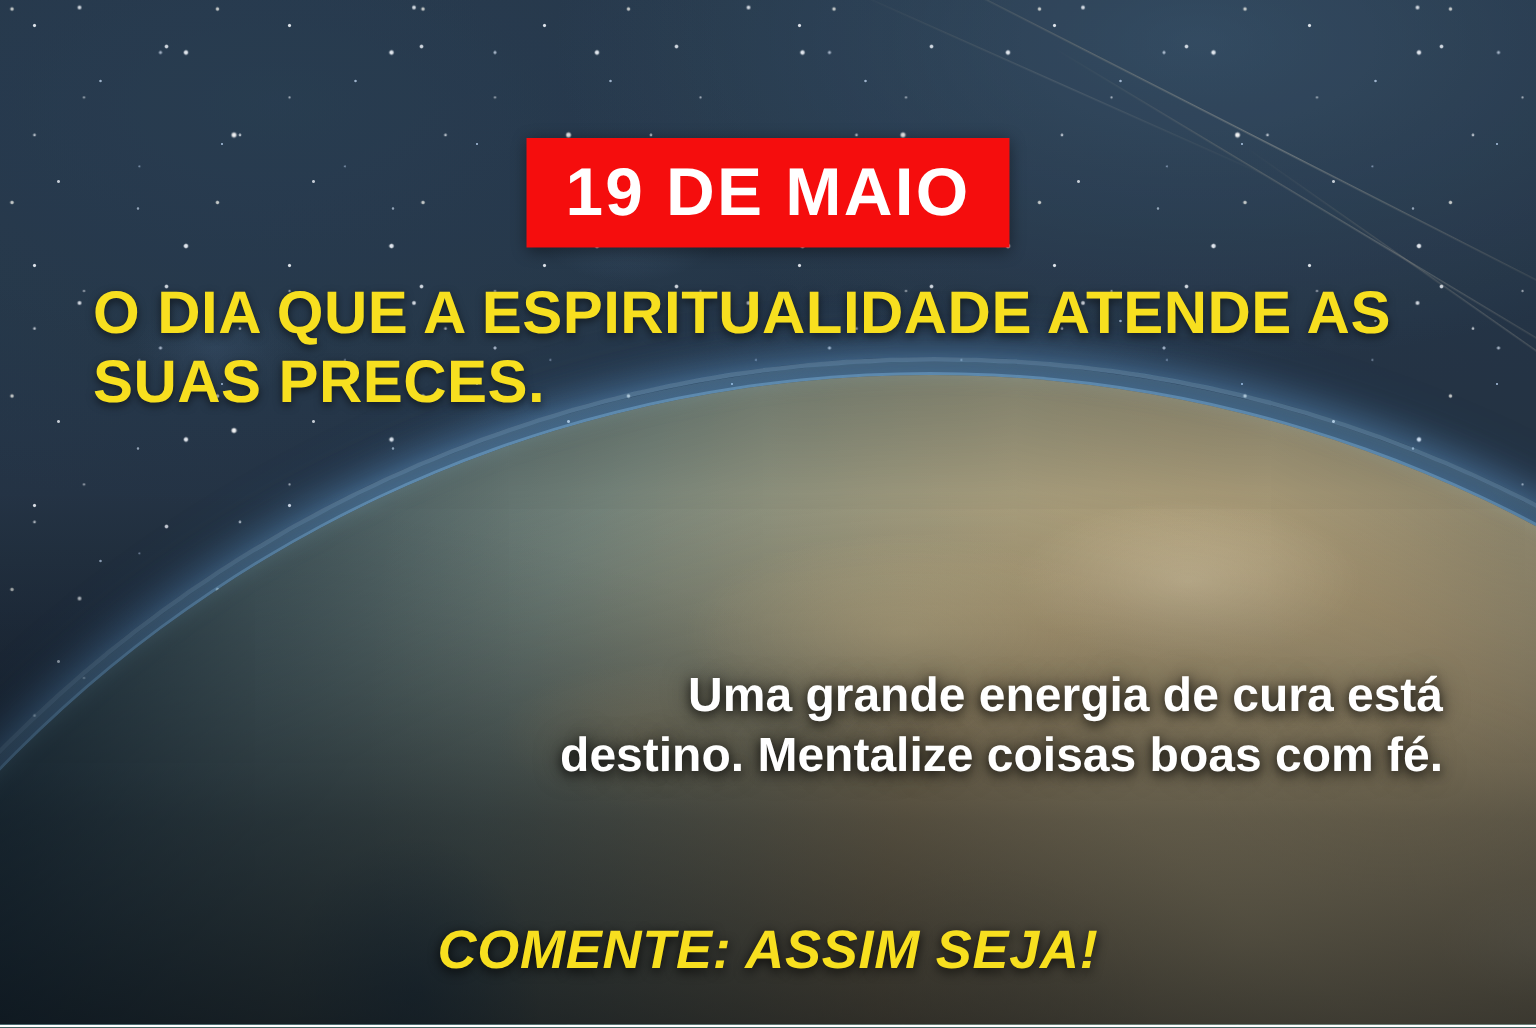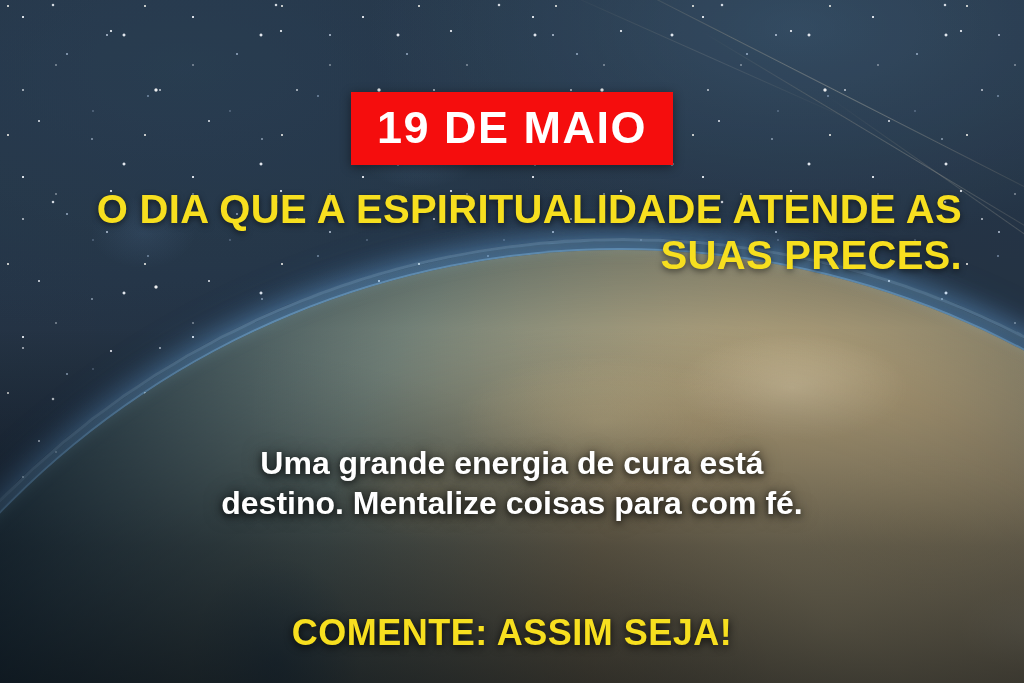--- a/index.html
+++ b/index.html
@@ -186,52 +186,53 @@
     box-shadow: 0 2px 10px rgba(0,0,0,0.45);
   }
 
   .headline {
     margin-top: 22px;
     color: #f7df1f;
     font-size: 40px;
     font-weight: 700;
     line-height: 1.14;
     letter-spacing: 0.3px;
-    text-align: right;
+    text-align: left;
     text-shadow: 0 2px 6px rgba(0,0,0,0.55);
     max-width: 900px;
   }
 
   .body-copy {
     position: absolute;
     left: 50%;
     transform: translateX(-50%);
     top: 443px;
     width: 900px;
     color: #ffffff;
     font-size: 32px;
     font-weight: 700;
     line-height: 1.26;
-    text-align: center;
+    text-align: right;
     text-shadow: 0 2px 7px rgba(0,0,0,0.80), 0 0 18px rgba(0,0,0,0.55);
   }
   .body-copy .ln { display: block; }
 
   .cta {
     position: absolute;
     left: 50%;
     transform: translateX(-50%);
     top: 612px;
     color: #f7df1f;
     font-size: 36px;
     font-weight: 700;
     letter-spacing: 0.5px;
     text-align: center;
     white-space: nowrap;
     text-shadow: 0 2px 8px rgba(0,0,0,0.85);
+    font-style: italic;
   }
 </style>
 </head>
 <body>
 
 <div id="poster">
 
   <div class="bg-space"></div>
   <div class="stars stars-a"></div>
   <div class="stars stars-b"></div>
@@ -257,18 +258,18 @@
 
     <div class="headline">
       <span class="ln">O DIA QUE A ESPIRITUALIDADE</span>
       <span class="ln">ATENDE AS SUAS PRECES.</span>
     </div>
 
   </div>
 
   <div class="body-copy">
     <span class="ln">Uma grande energia de cura está</span>
-    <span class="ln">destino. Mentalize coisas para com fé.</span>
+    <span class="ln">destino. Mentalize coisas boas com fé.</span>
   </div>
 
   <div class="cta">COMENTE: ASSIM SEJA!</div>
 
 </div>
 
 </body></html>

